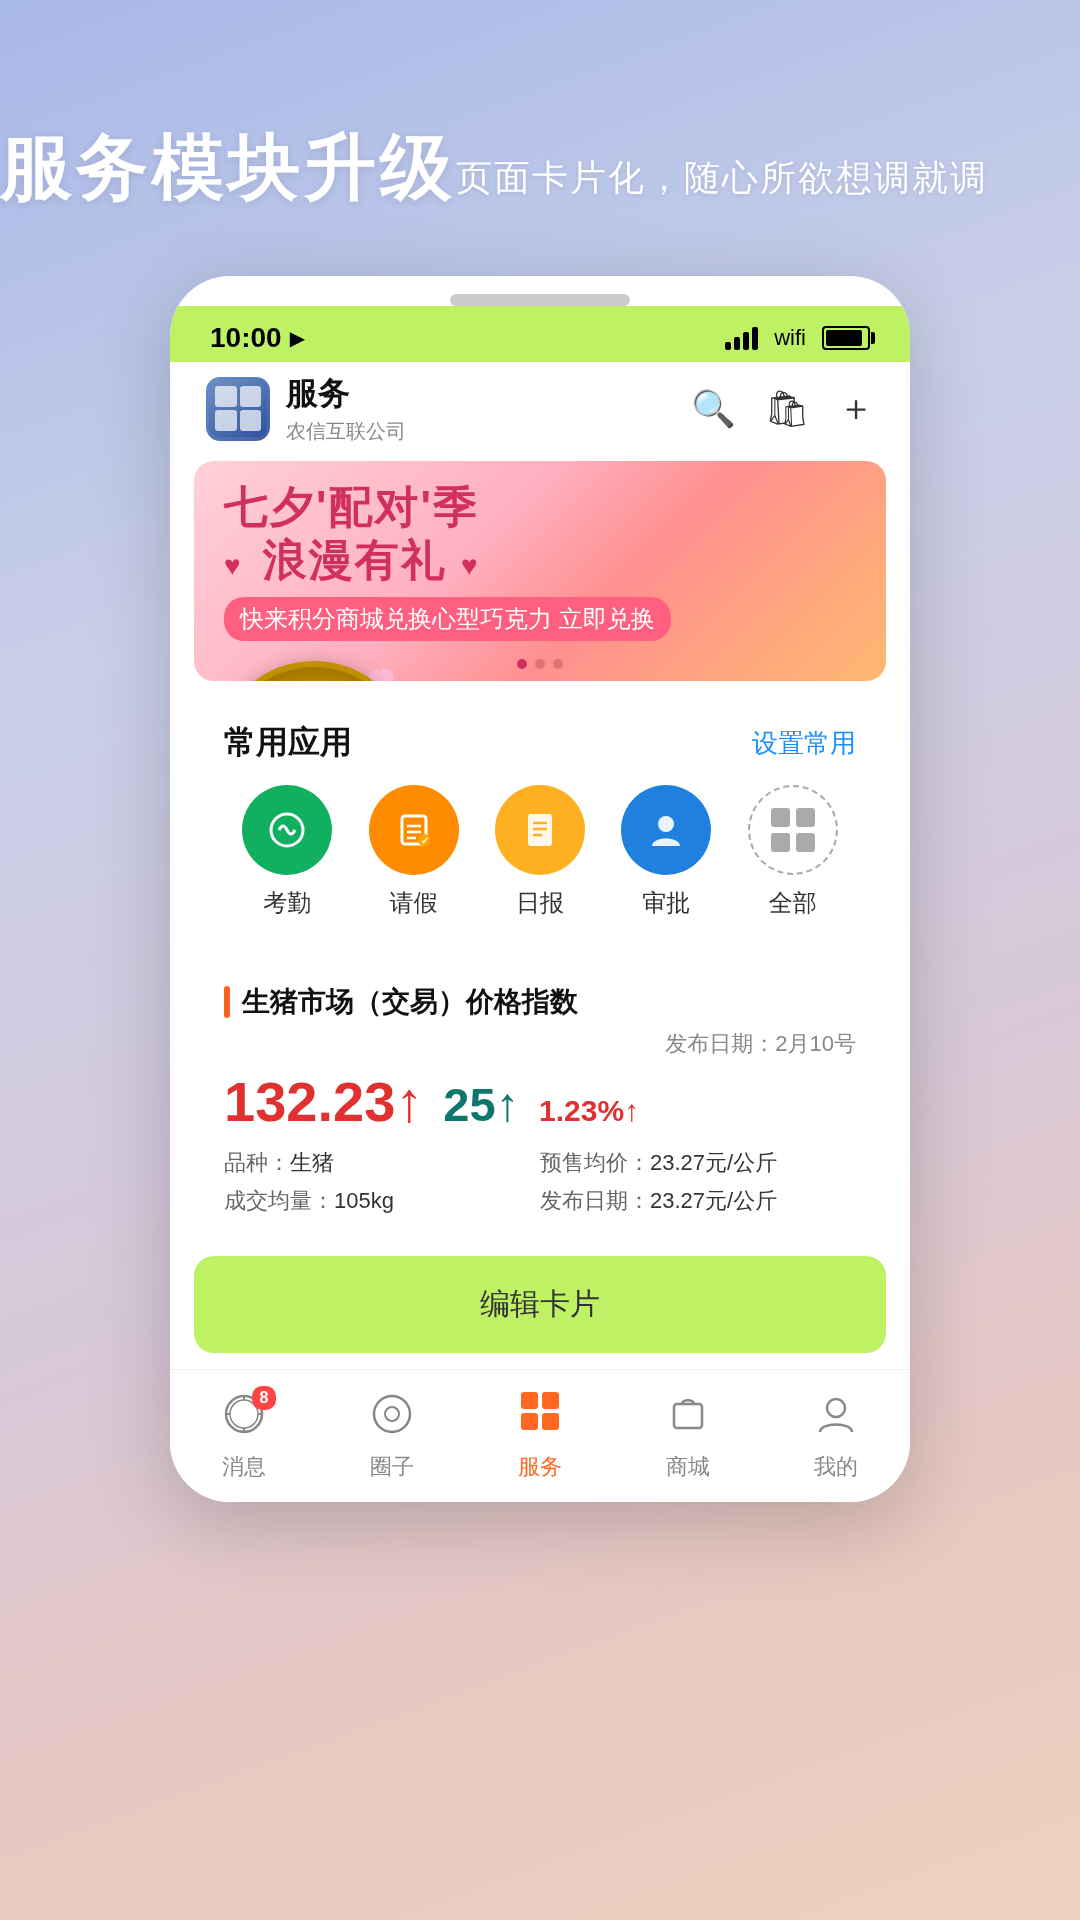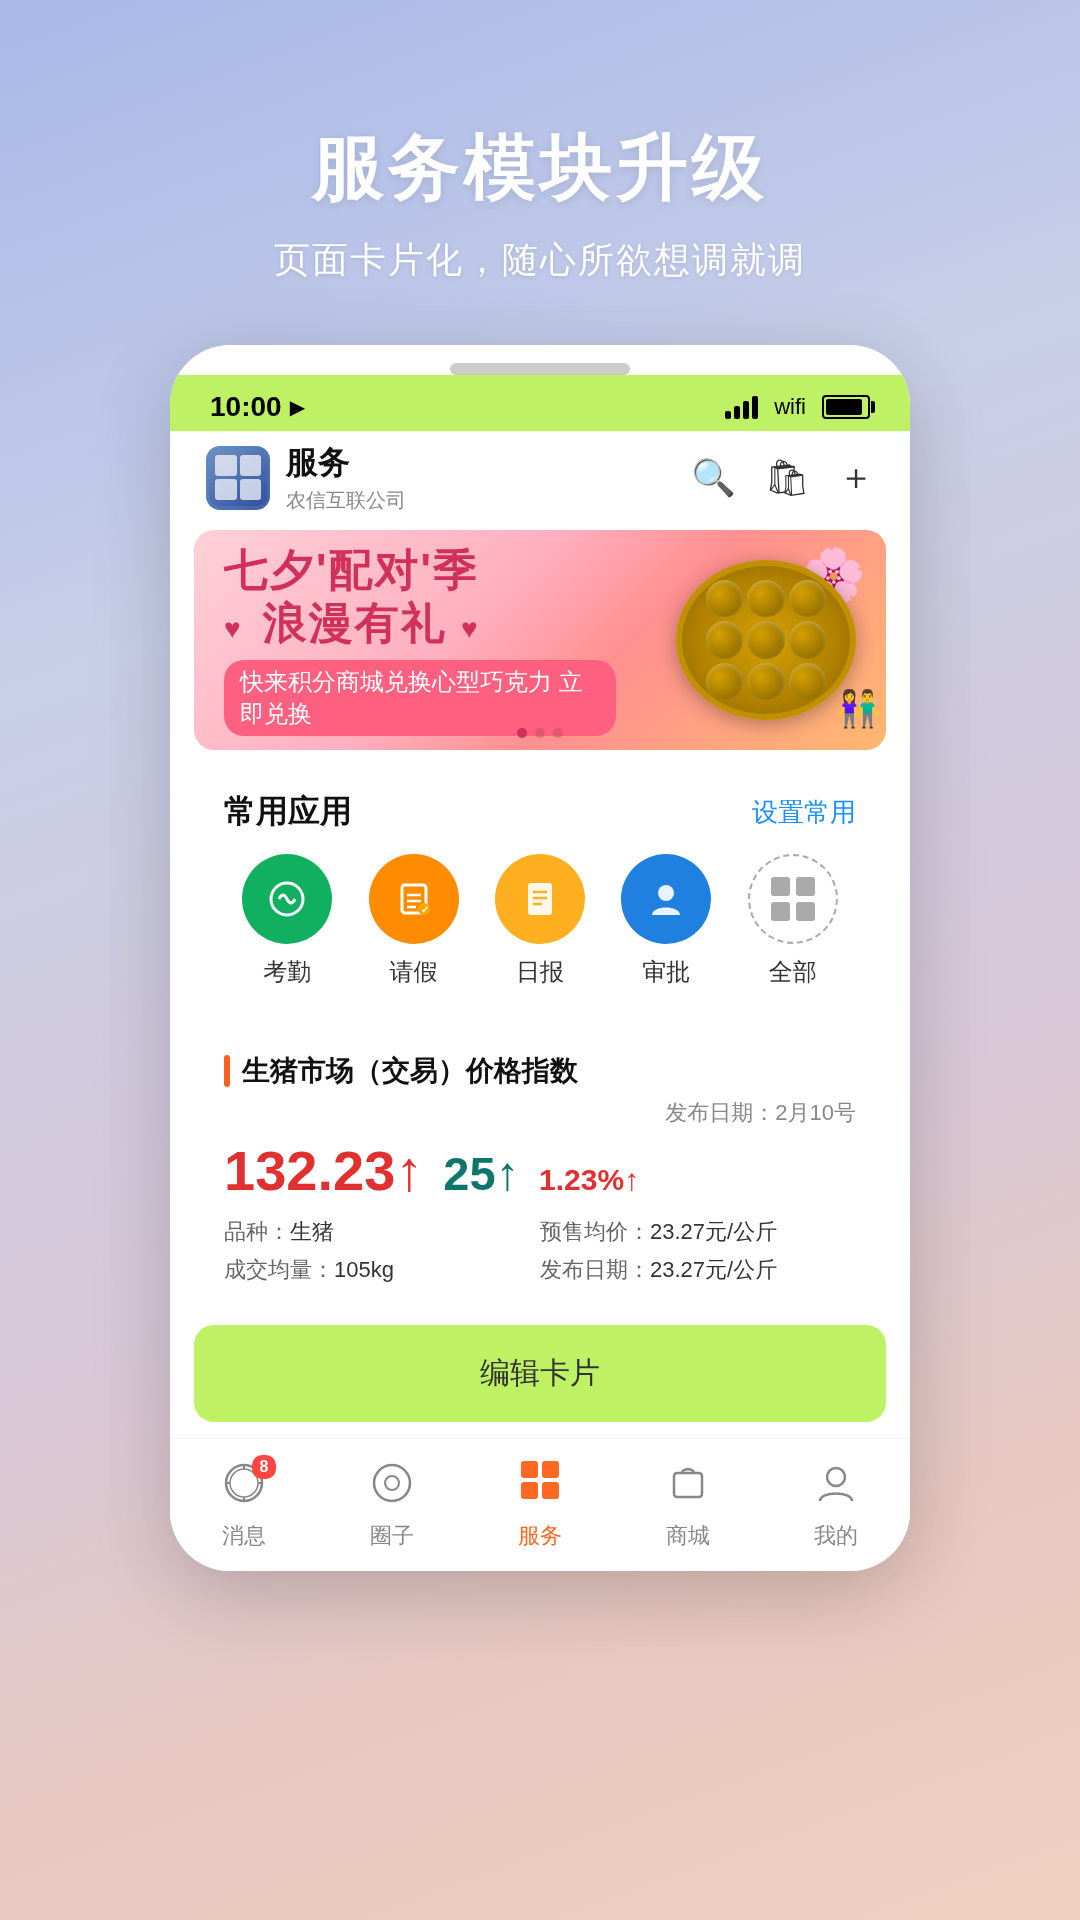--- a/index.html
+++ b/index.html
@@ -12,21 +12,21 @@
       display: flex;
       flex-direction: column;
       align-items: center;
       position: relative;
     }
 
     
     .hero-section {
       width: 100%;
       display: flex;
-      flex-direction: column;
+      flex-direction: row;
       align-items: center;
       padding-top: 120px;
       padding-bottom: 60px;
       text-align: center;
     }
     .hero-title {
       font-size: 72px;
       font-weight: 700;
       color: white;
       letter-spacing: 4px;
@@ -184,21 +184,22 @@
       height: 220px;
       background: linear-gradient(135deg, #ffd0d8 0%, #ffb0c0 40%, #ff9090 60%, #ffb870 100%);
     }
     .banner-content {
       position: absolute;
       left: 0;
       top: 0;
       width: 100%;
       height: 100%;
       display: flex;
-      align-items: center;
+      align-items: flex-start;
+      flex-direction: column;
     }
     .banner-text-area {
       padding: 20px 30px;
       flex: 1;
     }
     .banner-title {
       font-size: 44px;
       font-weight: 700;
       color: #d0305a;
       line-height: 1.2;

